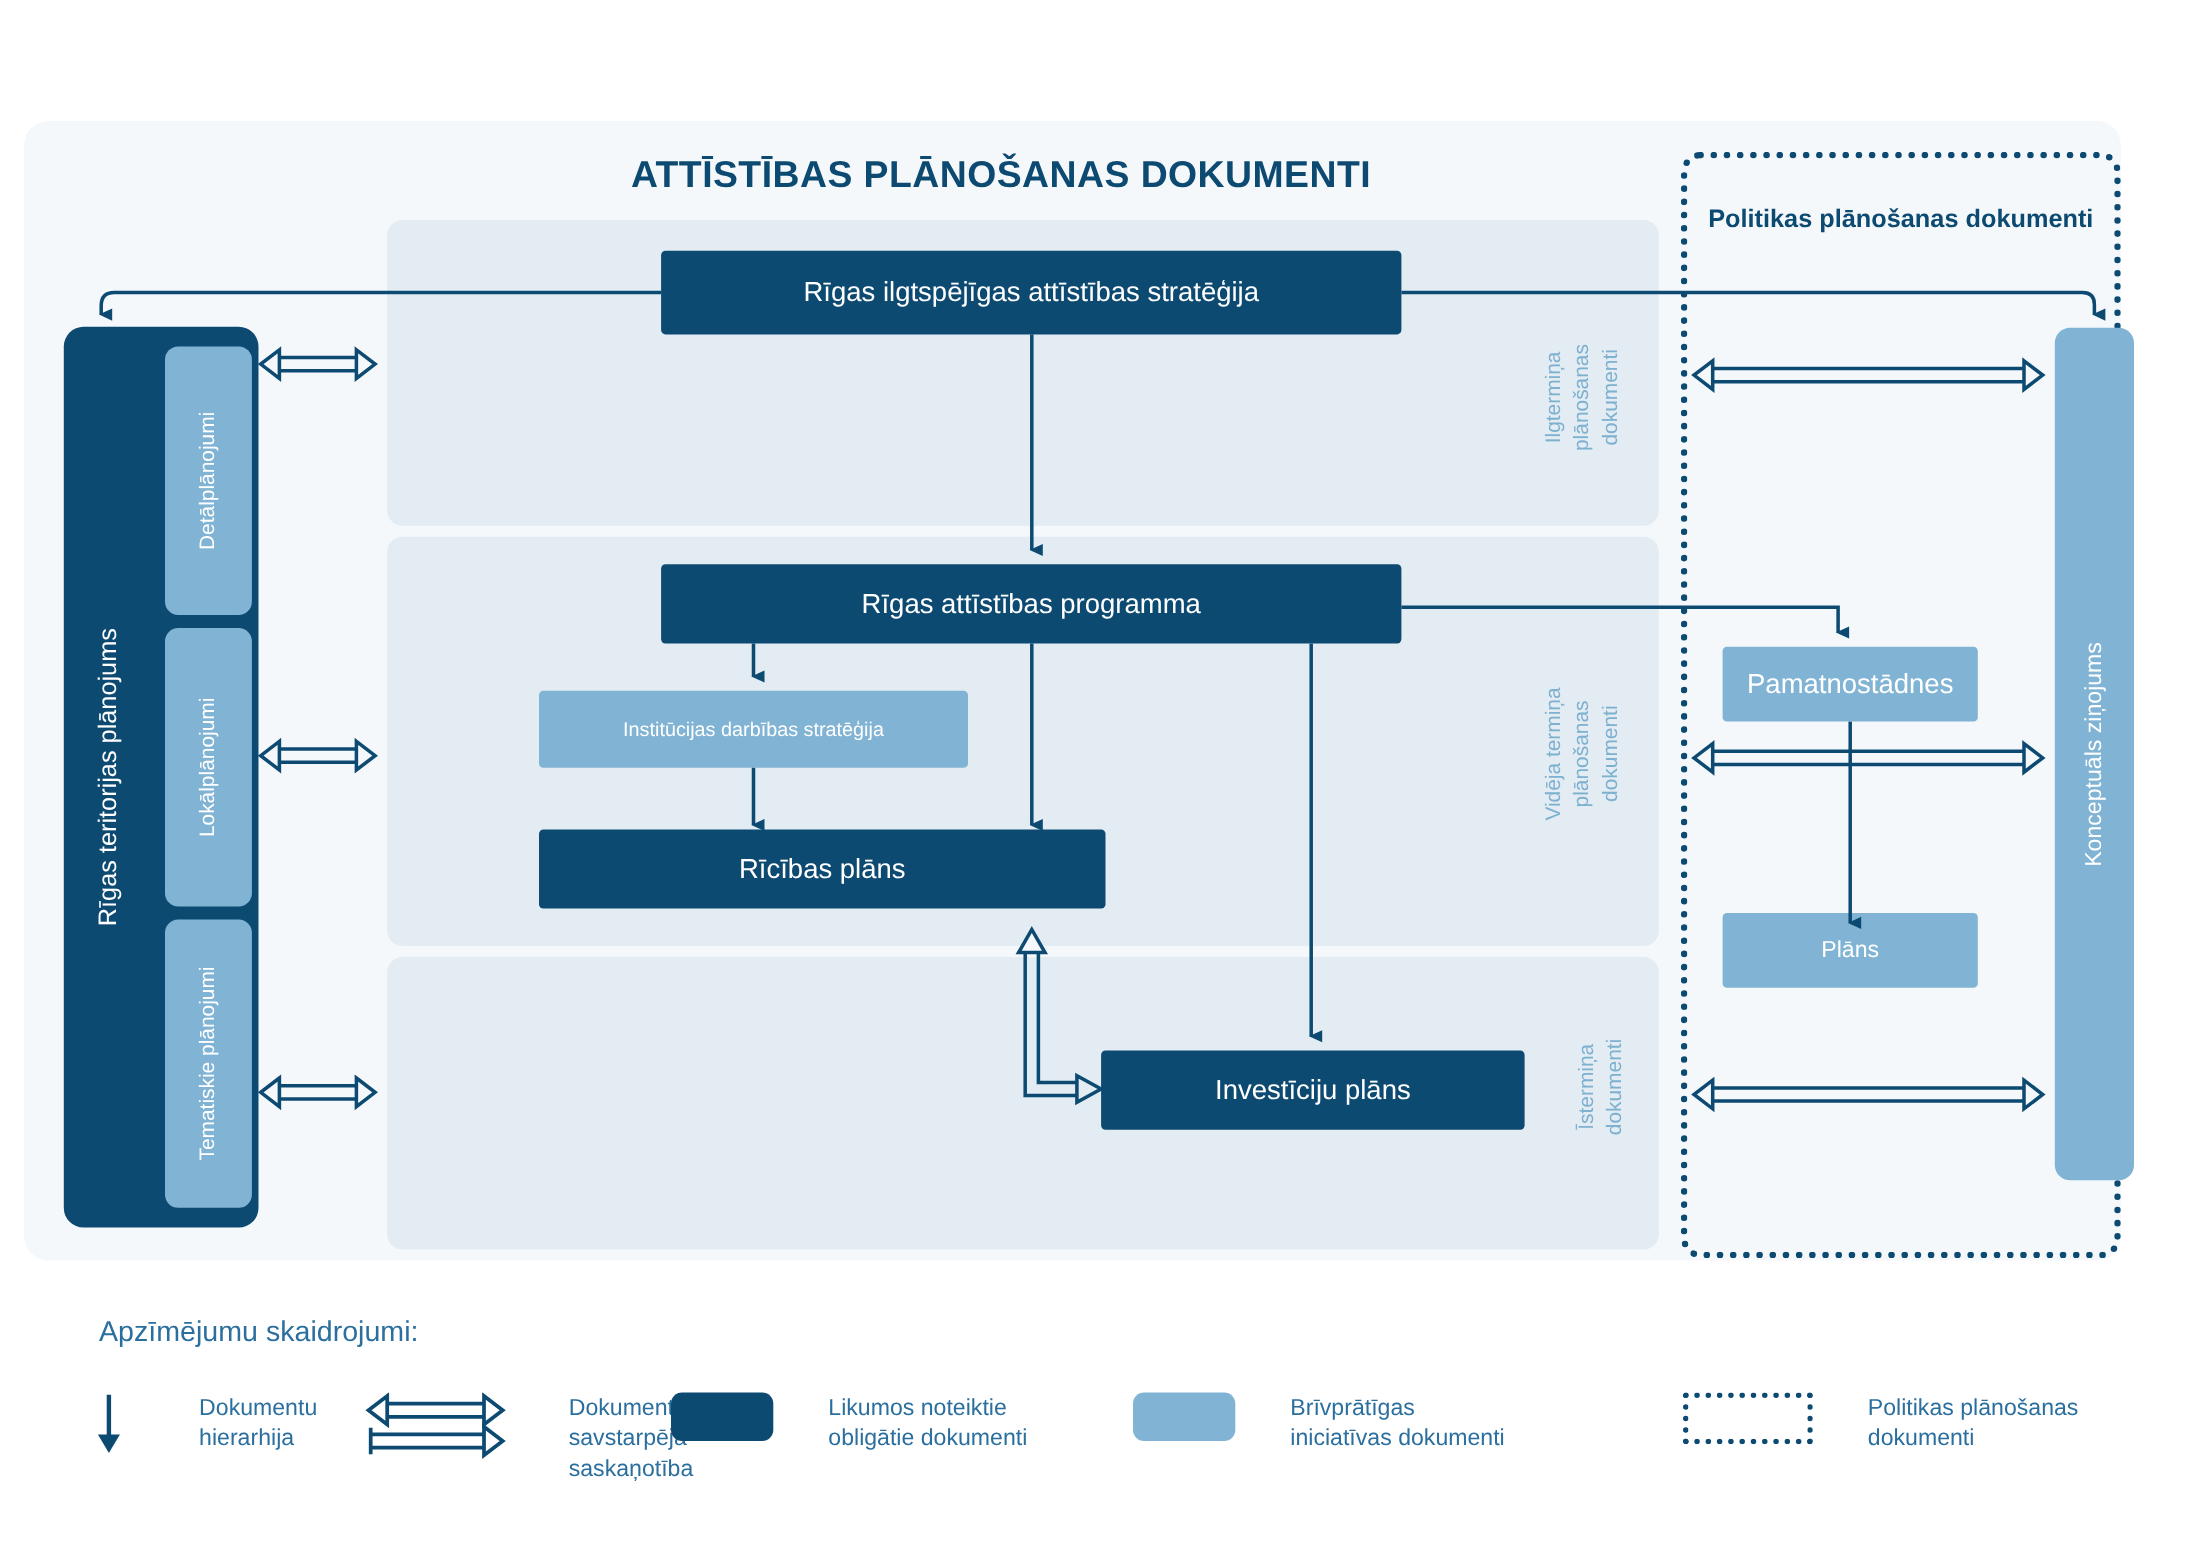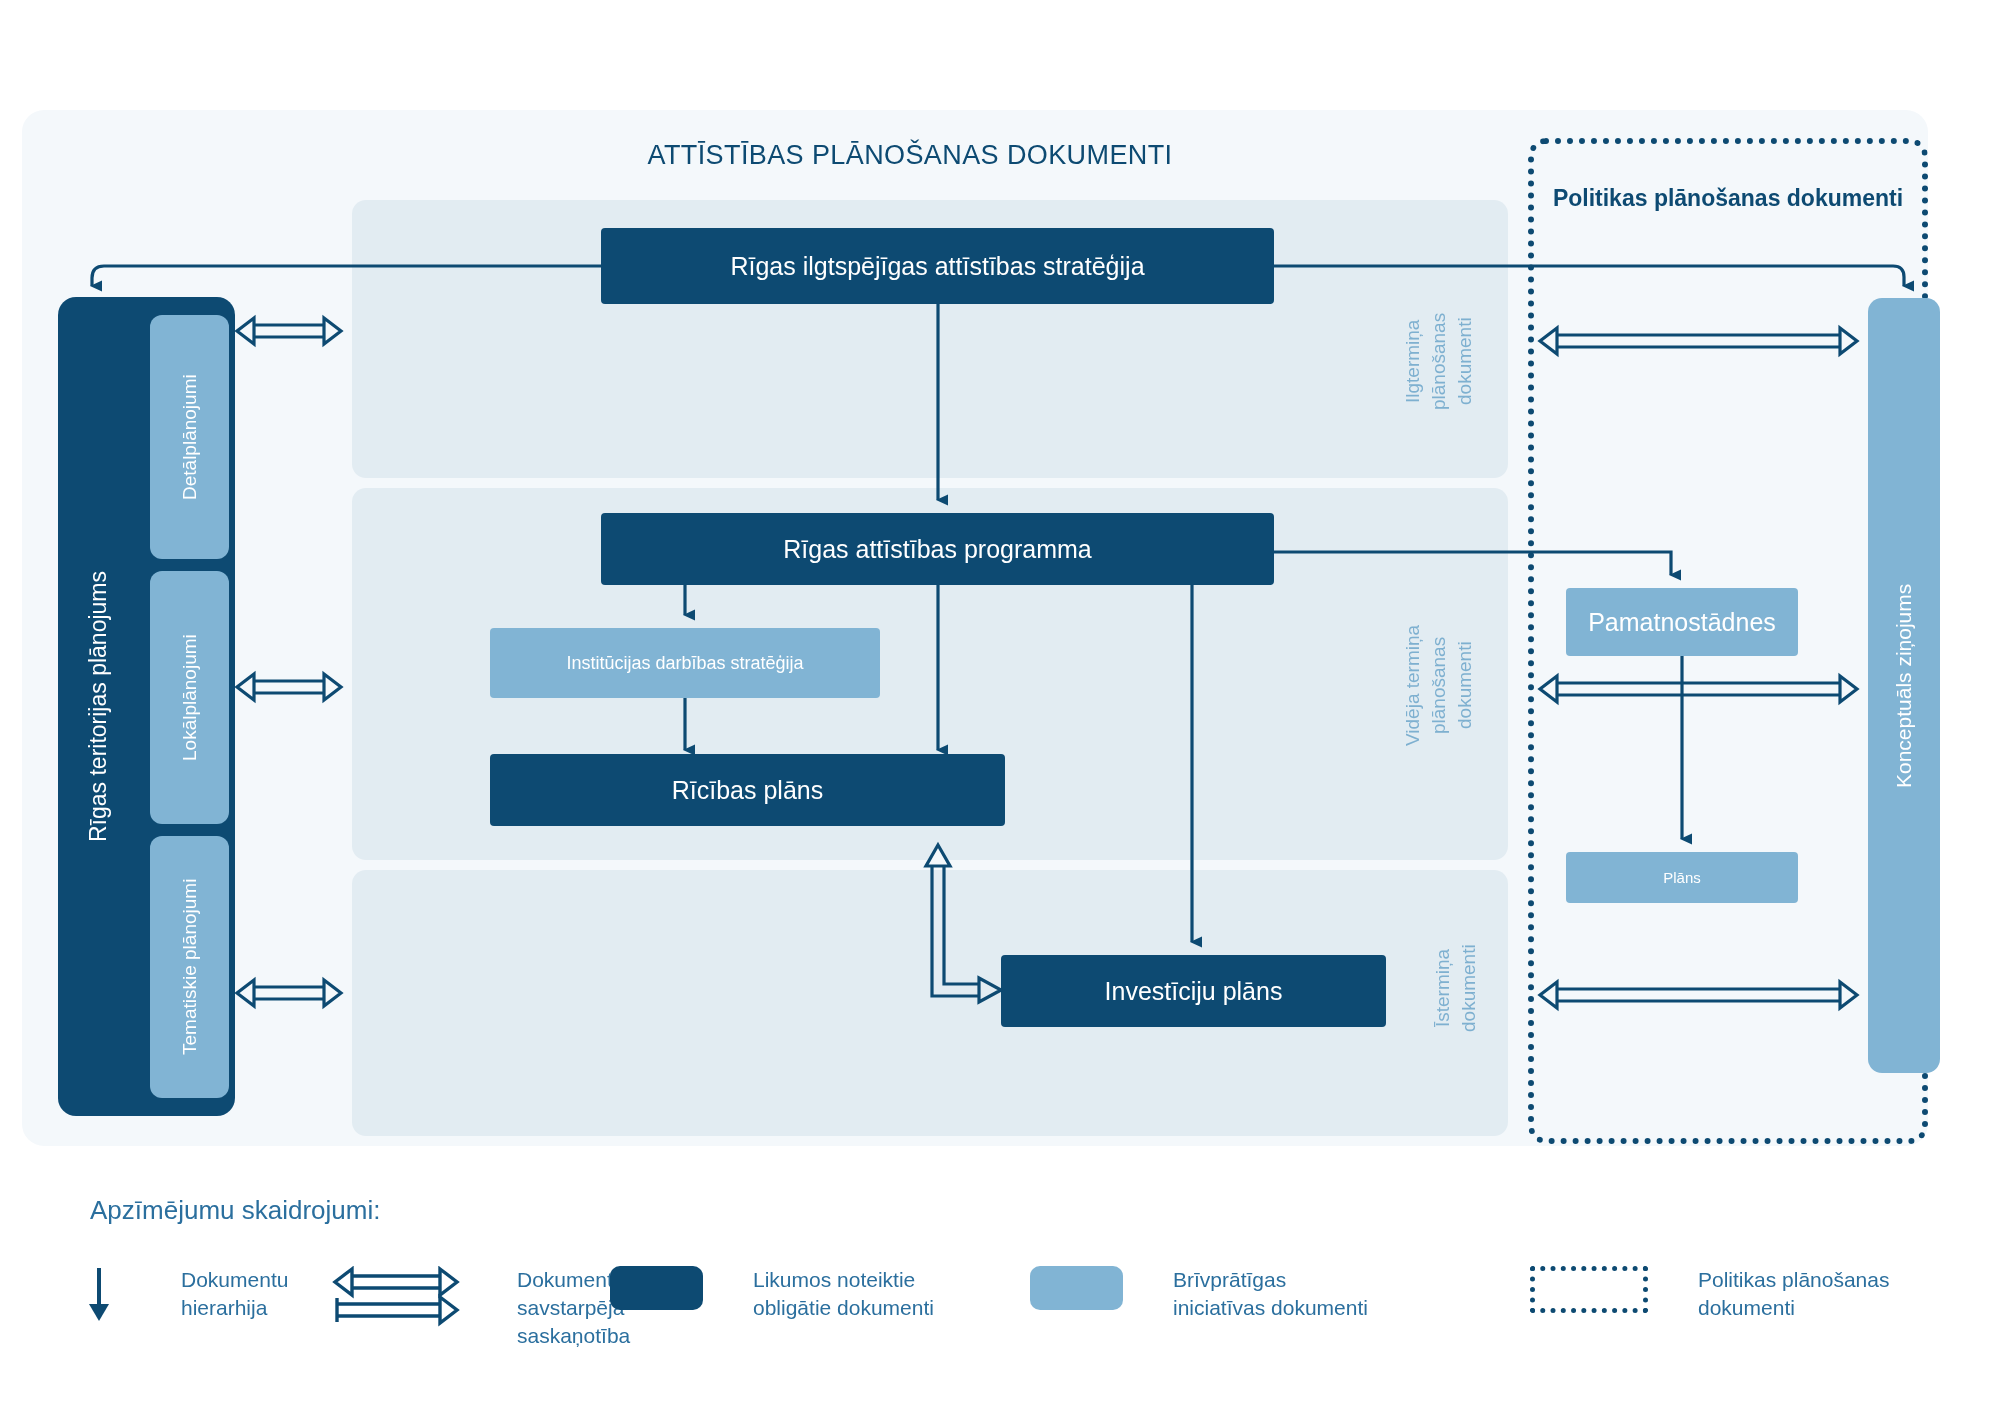--- a/index.html
+++ b/index.html
@@ -14,21 +14,21 @@
 
   
   .outer-card{
     position:absolute;left:22px;top:110px;width:1906px;height:1036px;
     background:#f4f8fb;border-radius:22px;
   }
 
   .main-title{
     position:absolute;left:560px;top:140px;width:700px;
     text-align:center;
-    font-size:27px;font-weight:normal;letter-spacing:.4px;
+    font-size:34px;font-weight:bold;letter-spacing:.4px;
     color:#0d4a72;
   }
 
   
   .band{position:absolute;background:#e2ecf2;border-radius:14px;}
   .band1{left:352px;top:200px;width:1156px;height:278px;}
   .band2{left:352px;top:488px;width:1156px;height:372px;}
   .band3{left:352px;top:870px;width:1156px;height:266px;}
 
   .band-label{
@@ -83,21 +83,21 @@
   .policy-panel{
     position:absolute;left:1528px;top:138px;width:400px;height:1006px;
     border:6px dotted #0d4a72;border-radius:18px;box-sizing:border-box;
     background:transparent;
   }
   .policy-title{
     position:absolute;left:1540px;top:185px;width:376px;text-align:center;
     font-size:23px;font-weight:bold;color:#0d4a72;
   }
   .box-pamat{left:1566px;top:588px;width:232px;height:68px;font-size:25px;}
-  .box-plans{left:1566px;top:852px;width:232px;height:51px;font-size:15px;}
+  .box-plans{left:1566px;top:830px;width:232px;height:68px;font-size:21px;}
   .box-koncept{
     position:absolute;left:1868px;top:298px;width:72px;height:775px;
     background:#81b4d4;border-radius:14px;
     display:flex;align-items:center;justify-content:center;
     color:#ffffff;font-size:21px;
     writing-mode:vertical-rl;transform:rotate(180deg);
   }
 
   
   .wires{position:absolute;left:0;top:0;width:2000px;height:1414px;pointer-events:none;}

